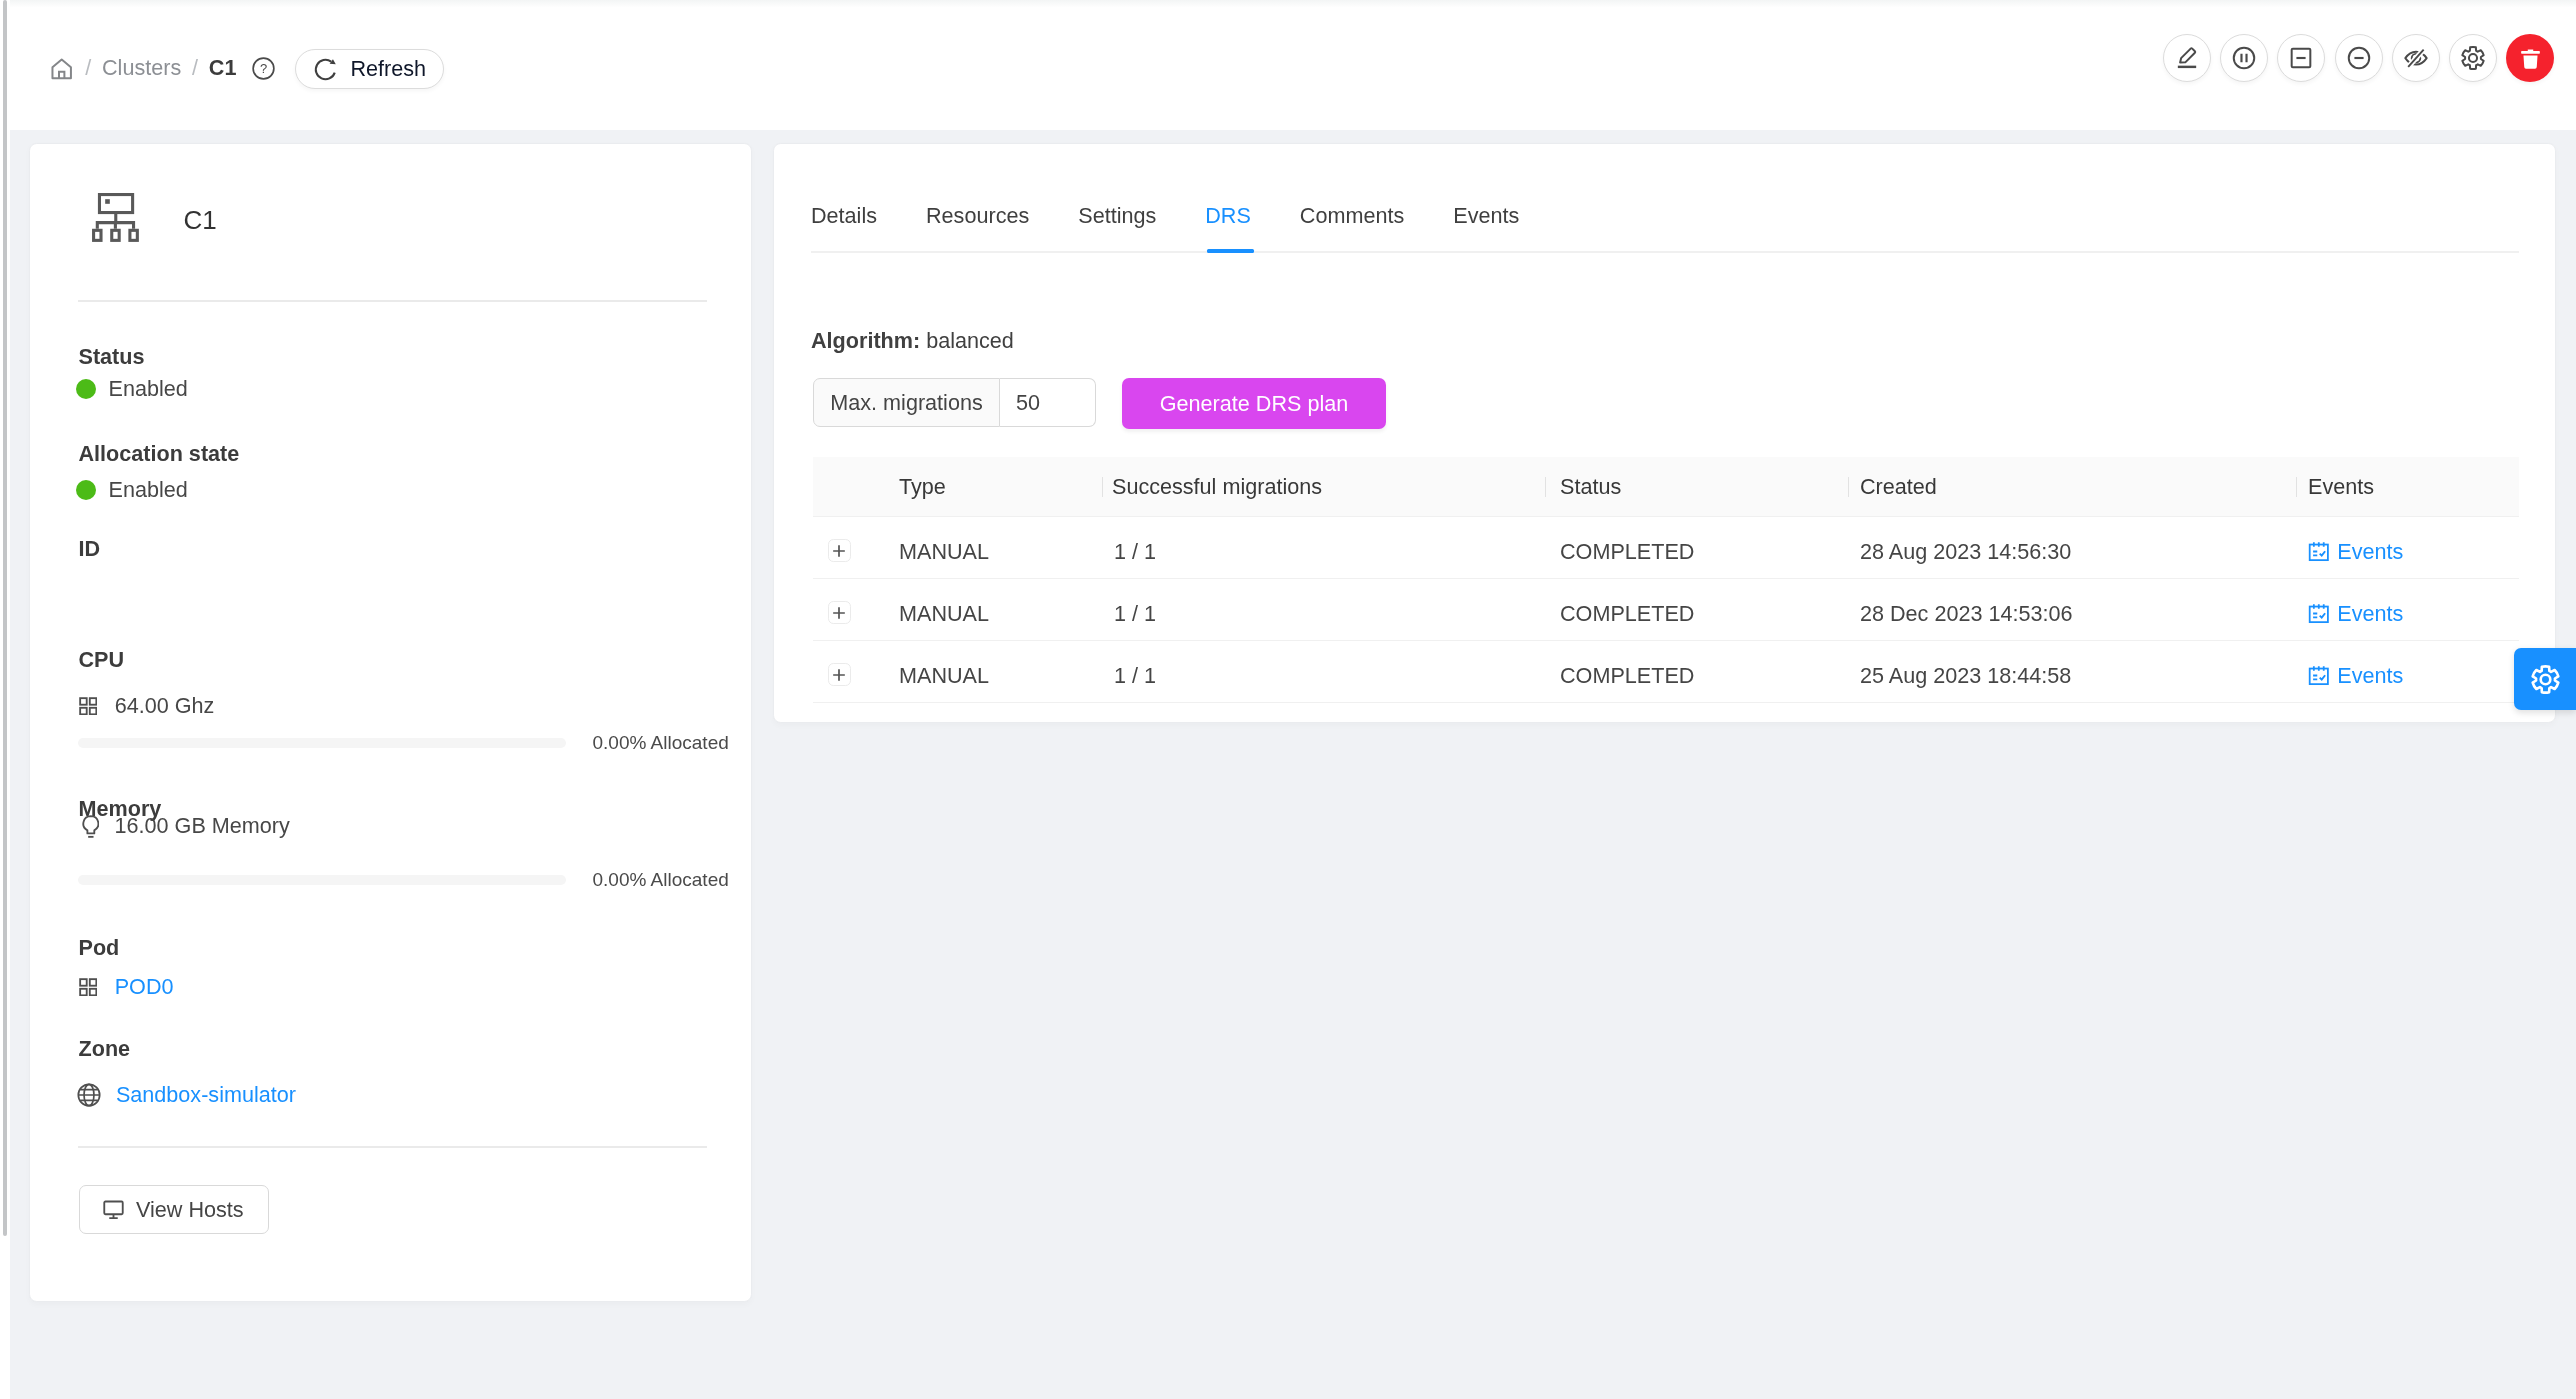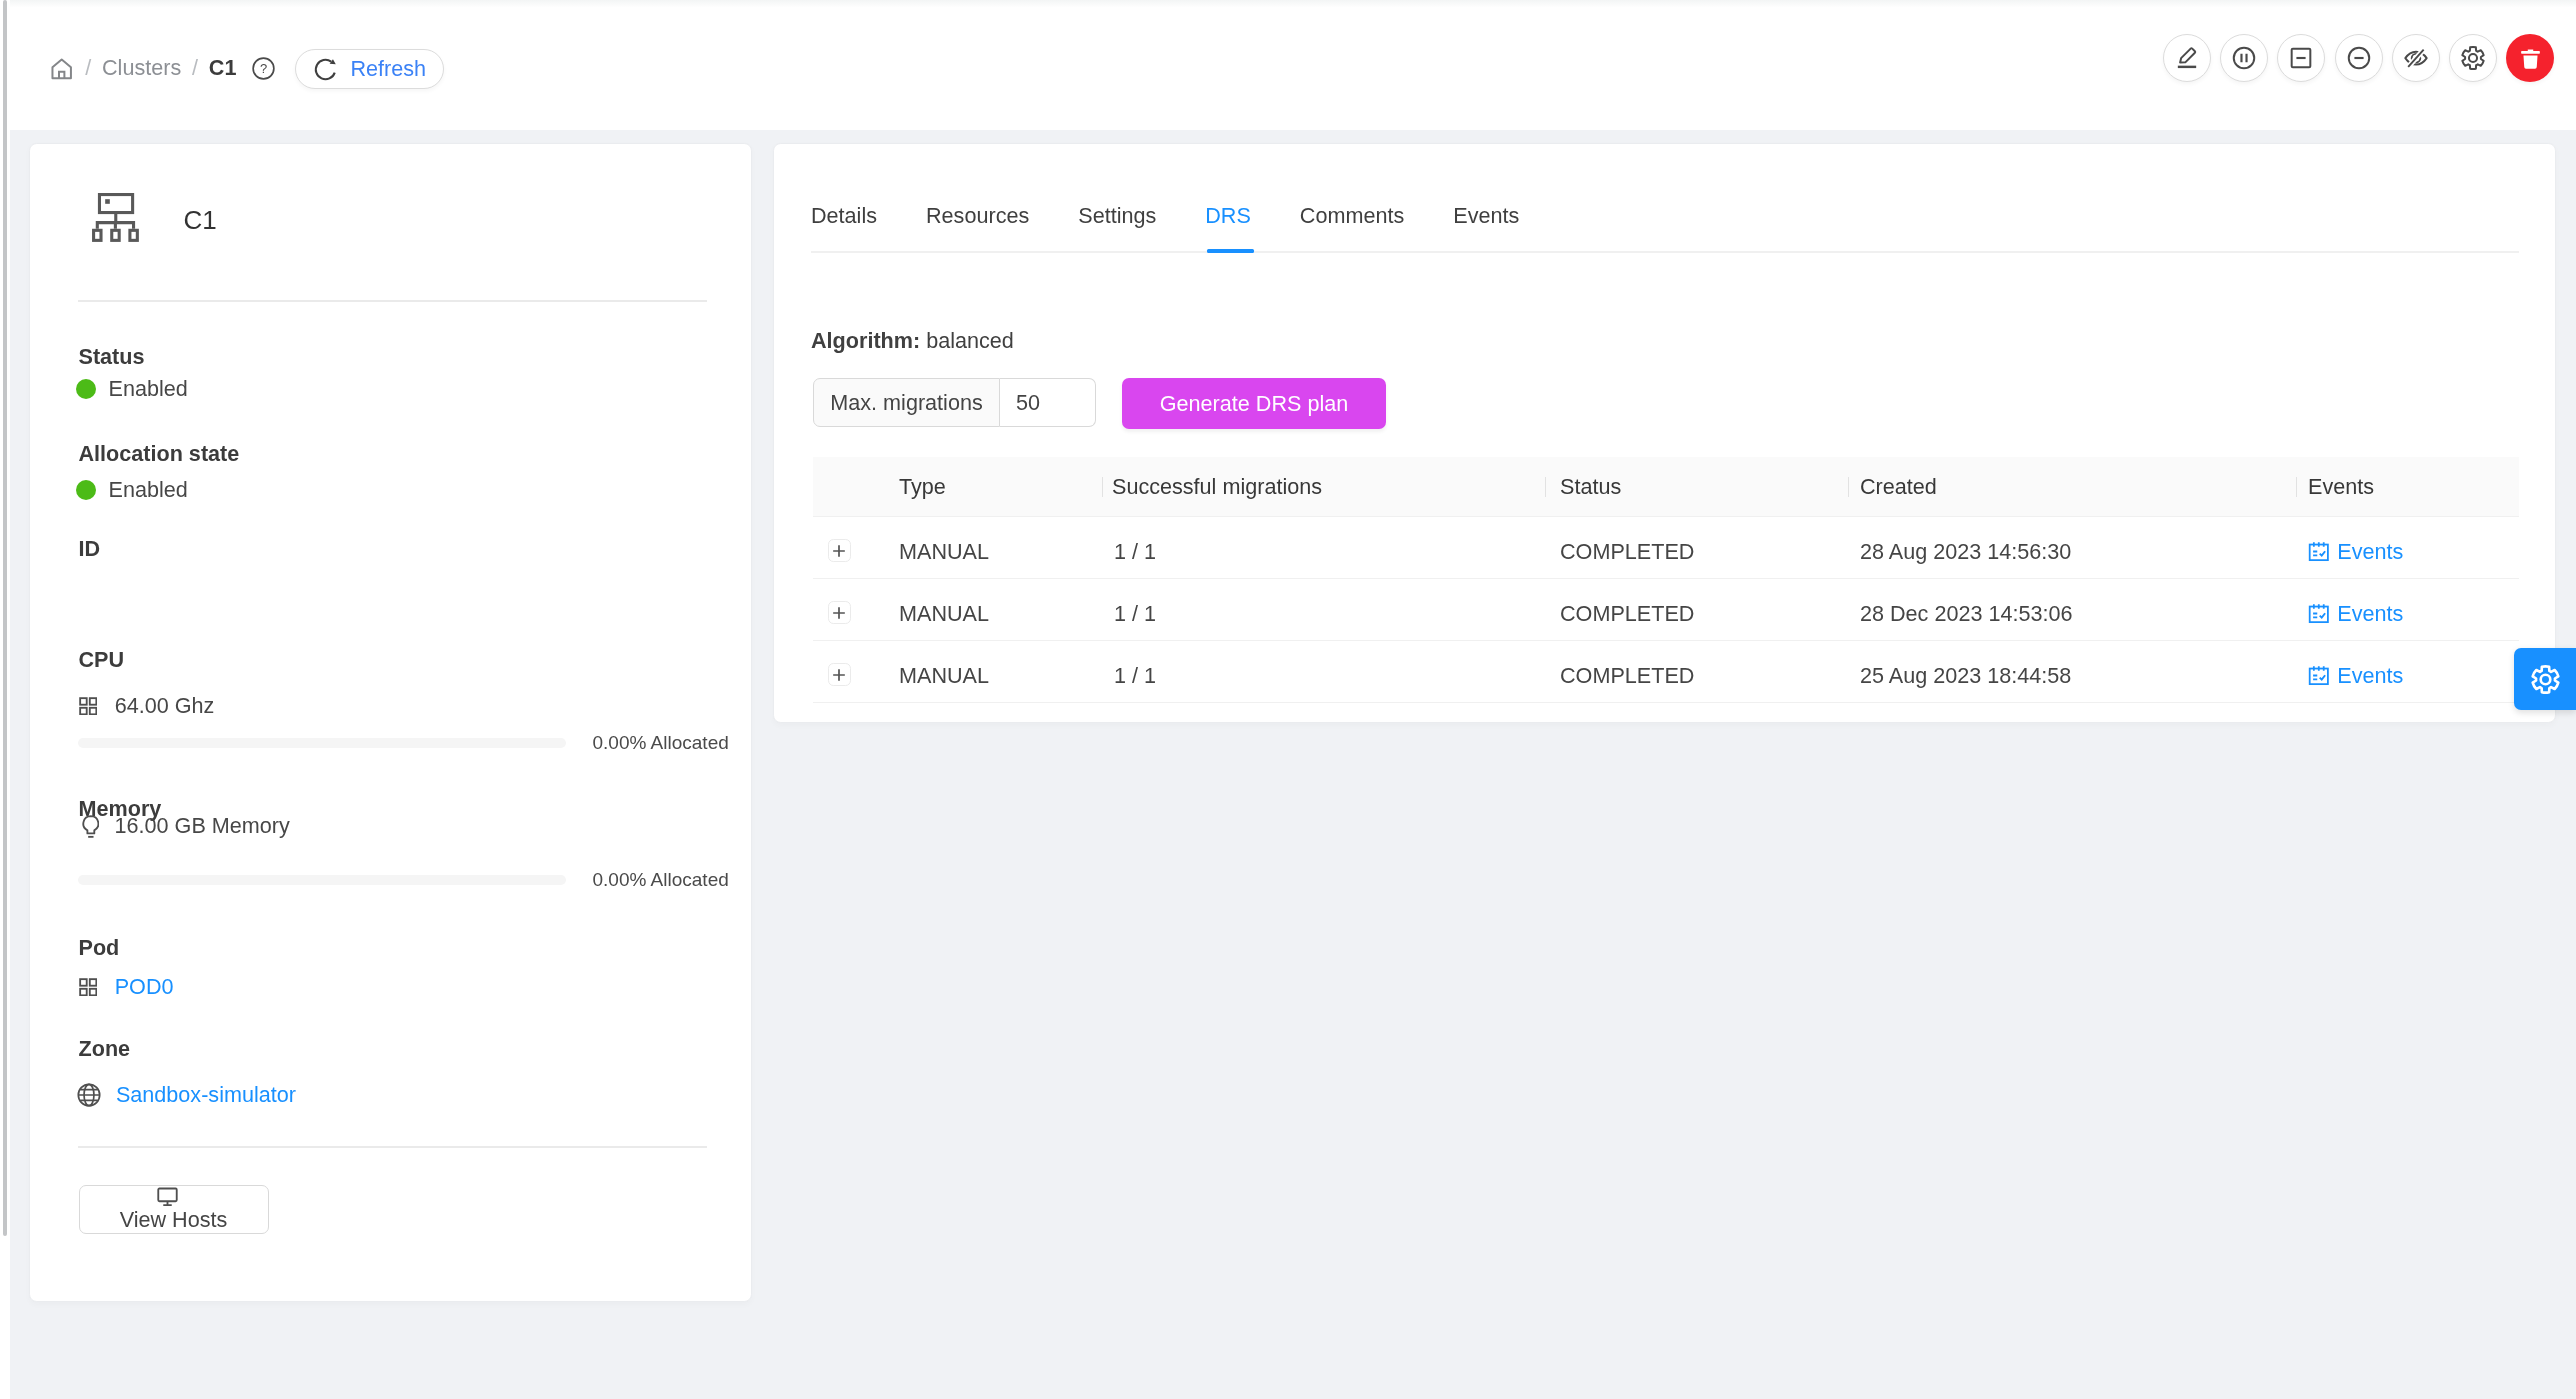--- a/index.html
+++ b/index.html
@@ -20,21 +20,21 @@
   position:absolute; left:49px; top:46px; height:43px;
   display:flex; align-items:center; font-size:21.6px;
 }
 .crumb-sep { color:#b9bcc0; margin:0 10.8px; }
 .crumb-grey { color:#8c8f94; }
 .crumb-cur { color:#3c3c3c; font-weight:600; }
 .help-ic { margin-left:15.4px; }
 .pill {
   margin-left:20px; margin-top:3.1px; height:40px; border:1.5px solid #dcdcdc; border-radius:20px;
   display:flex; align-items:center; padding:0 17px 0 17.7px; background:#fff;
-  color:#3b82f6; box-shadow:0 2.3px 4.6px rgba(0,0,0,0.04);
+  color:#0f172a; box-shadow:0 2.3px 4.6px rgba(0,0,0,0.04);
 }
 .pill svg { margin-right:11.6px; }
 .actions {
   position:absolute; right:21.6px; top:34px; display:flex; align-items:center;
 }
 .cbtn {
   width:48px; height:48px; border-radius:50%; border:1.2px solid #dcdcdc;
   background:#fff; margin-left:9.3px; display:flex; align-items:center; justify-content:center;
   box-shadow:0 2.3px 4.6px rgba(0,0,0,0.045);
 }
@@ -58,21 +58,21 @@
 .dashcirc {
   position:relative; width:35px; height:35px; border-radius:50%;
   display:flex; align-items:center; justify-content:center; background:#fff;
 }
 .pbar-row { position:absolute; left:48px; display:flex; align-items:center; }
 .pbar { width:488px; height:10.8px; border-radius:5.4px; background:#f5f5f5; }
 .pbar-txt { margin-left:27px; font-size:19px; color:#4a4a4a; }
 .vhbtn {
   position:absolute; left:49px; top:1041px; width:190px; height:49px;
   border:1.5px solid #d9d9d9; border-radius:7px; background:#fff;
-  display:flex; align-items:center; justify-content:center; font-size:21.6px; color:#454545;flex-direction:column;
+  display:flex; align-items:center; justify-content:center; font-size:21.6px; color:#454545;
 }
 .vhbtn svg { margin-right:11.6px; }
 
 .tabs { position:absolute; left:37px; top:59px; display:flex; }
 .tab { font-size:21.6px; color:#3f3f3f; margin-right:49px; line-height:26px; }
 .tab.active { color:#1890ff; font-weight:500; }
 .tabline { position:absolute; left:37px; top:107px; width:1708px; height:1.5px; background:#f0f0f0; }
 .inkbar { position:absolute; left:433px; top:105px; width:47px; height:3.9px; background:#1890ff; border-radius:1.5px; }
 .para { position:absolute; left:37px; top:143px; font-size:21.6px; color:#404040; line-height:32px; }
 .algo { position:absolute; left:37px; top:181px; font-size:21.6px; color:#404040; line-height:32px; }

